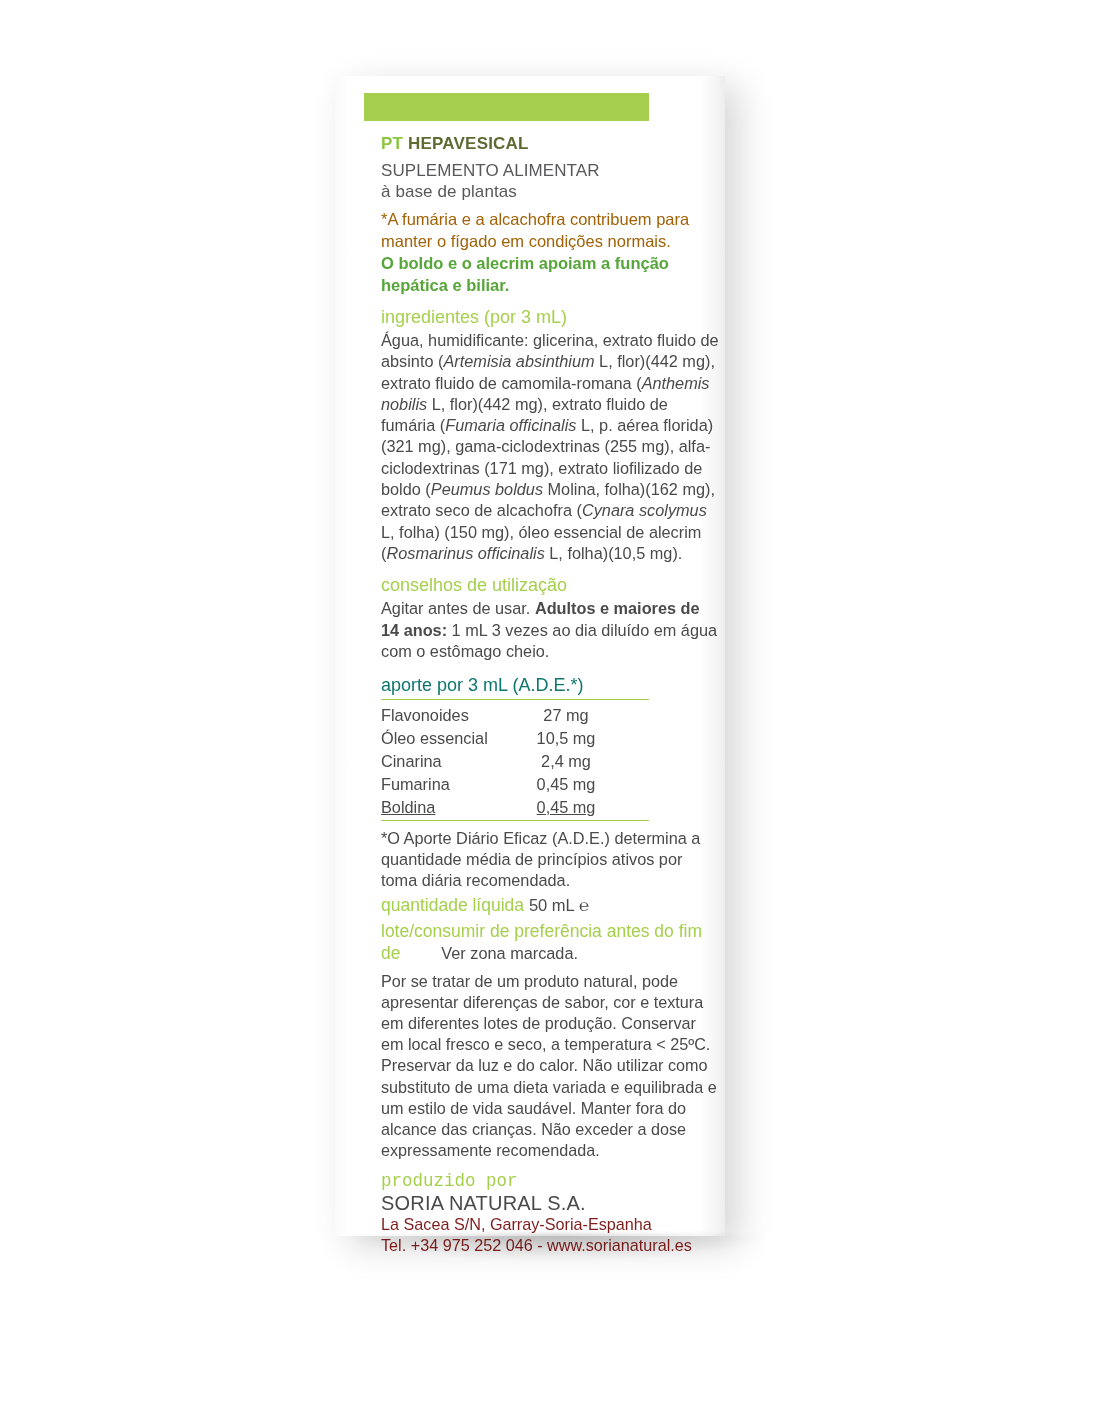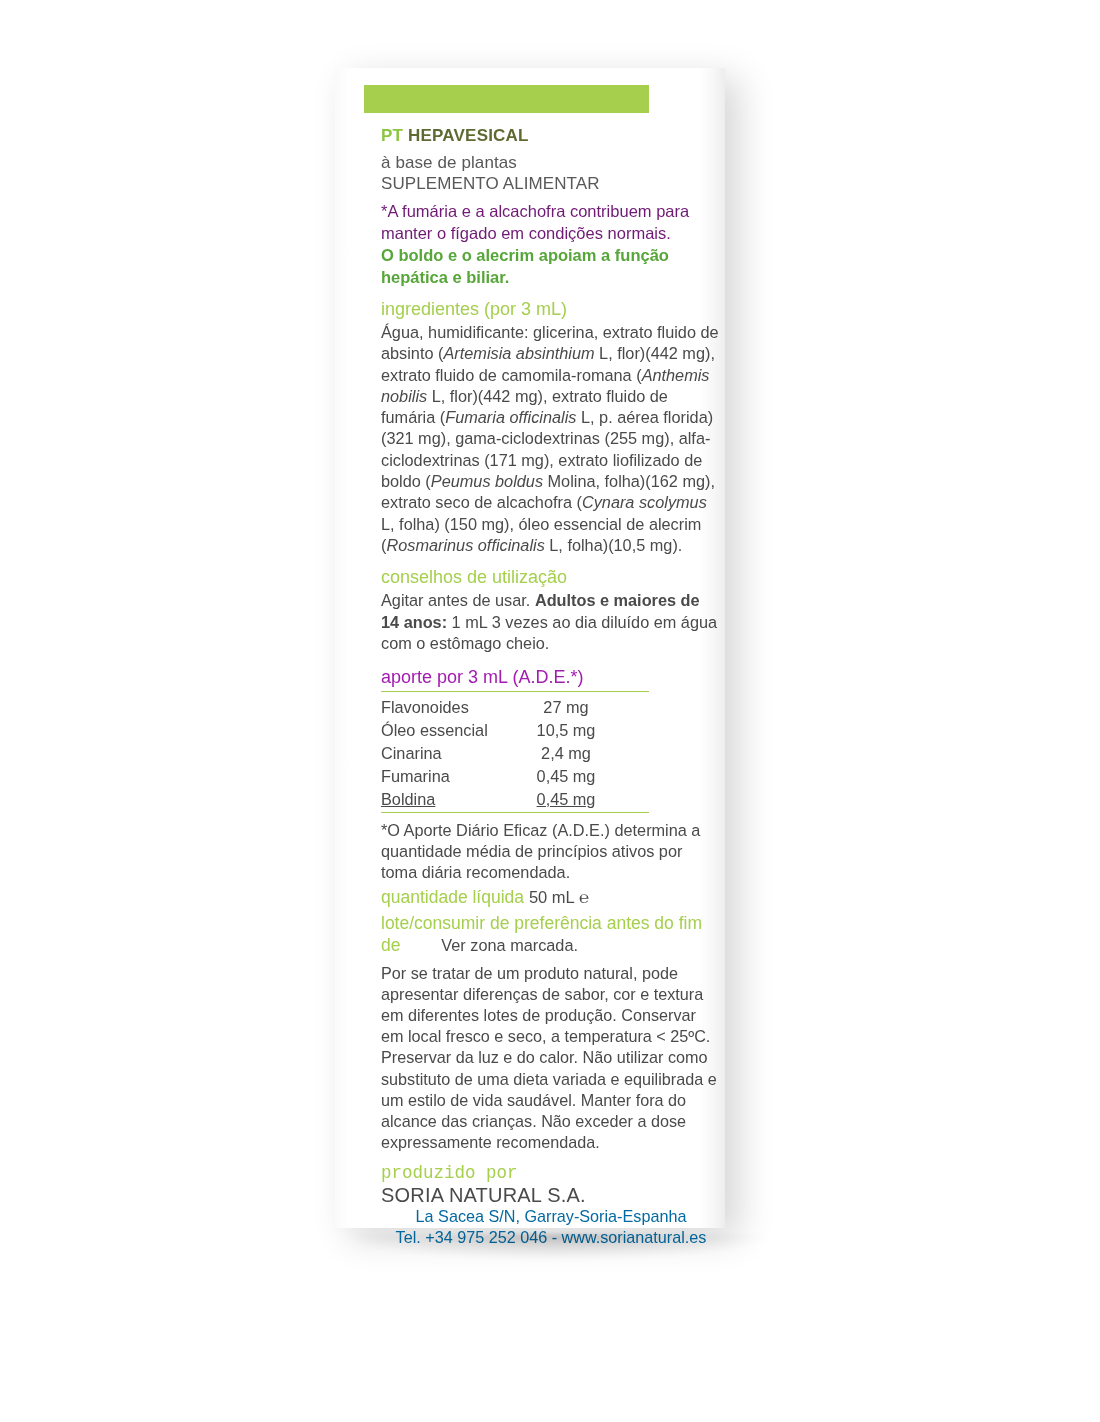--- a/index.html
+++ b/index.html
@@ -12,21 +12,21 @@
     height: 1422px;
     position: relative;
     font-family: "Liberation Sans", sans-serif;
     -webkit-font-smoothing: antialiased;
   }
 
   
   #package {
     position: absolute;
     left: 335px;
-    top: 68px;
+    top: 76px;
     width: 390px;
     height: 1160px;
     background: #ffffff;
     box-shadow: 14px 10px 34px rgba(0,0,0,0.16);
   }
   
   #package::after {
     content: "";
     position: absolute;
     right: 0;
@@ -79,21 +79,21 @@
 
   .subtitle {
     color: #58585a;
     font-size: 17px;
     line-height: 21px;
     letter-spacing: .1px;
   }
   .subtitle .small { display: block; }
 
   .claim-green {
-    color: #701a75;
+    color: #a16207;
     font-size: 16.5px;
     line-height: 21.5px;
     margin-top: 7px;
   }
   .claim-green-bold {
     color: #57a639;
     font-weight: bold;
     font-size: 16.5px;
     line-height: 21.5px;
     margin-top: 1px;
@@ -110,21 +110,21 @@
   .body-text {
     color: #4a4a4a;
     font-size: 16.3px;
     line-height: 21.3px;
   }
   .body-text i { font-style: italic; }
   .body-text b { font-weight: bold; }
 
   
   .aporte-head {
-    color: #a21caf;
+    color: #0f766e;
     font-size: 18px;
     margin-top: 12px;
     padding-bottom: 3px;
     border-bottom: 1.4px solid #a5cf4c;
     width: 268px;
   }
   table.aporte {
     border-collapse: collapse;
     width: 268px;
     margin-top: 3px;
@@ -184,24 +184,23 @@
     line-height: 23px;
     font-family: Liberation Mono, monospace;
   }
   .company {
     color: #4a4a4a;
     font-size: 20px;
     line-height: 21px;
     letter-spacing: .2px;
   }
   .addr {
-    color: #0369a1;
+    color: #7f1d1d;
     font-size: 16.2px;
     line-height: 21px;
-    text-align: center;
   }
 
   
   #ground-shadow {
     position: absolute;
     left: 346px;
     top: 1234px;
     width: 420px;
     height: 26px;
     background: radial-gradient(ellipse at 50% 0%, rgba(0,0,0,0.20) 0%, rgba(0,0,0,0.06) 45%, rgba(0,0,0,0) 72%);
@@ -215,22 +214,22 @@
 
   <div id="green-band"></div>
 
   <div id="content">
 
     <div class="title-line">
       <span class="title-pt">PT</span><span class="title-pt">&nbsp;</span><span class="title-name">HEPAVESICAL</span>
     </div>
 
     <div class="subtitle">
+      <span class="small">SUPLEMENTO ALIMENTAR</span>
       <span class="small">à base de plantas</span>
-      <span class="small">SUPLEMENTO ALIMENTAR</span>
     </div>
 
     <div class="claim-green">*A fumária e a alcachofra contribuem para manter o fígado em condições normais.</div>
     <div class="claim-green-bold">O boldo e o alecrim apoiam a função hepática e biliar.</div>
 
     <div class="section-head">ingredientes (por 3 mL)</div>
     <div class="body-text">
       Água, humidificante: glicerina, extrato
       fluido de absinto (<i>Artemisia absinthium</i> L,
       flor)(442&nbsp;mg), extrato fluido de

